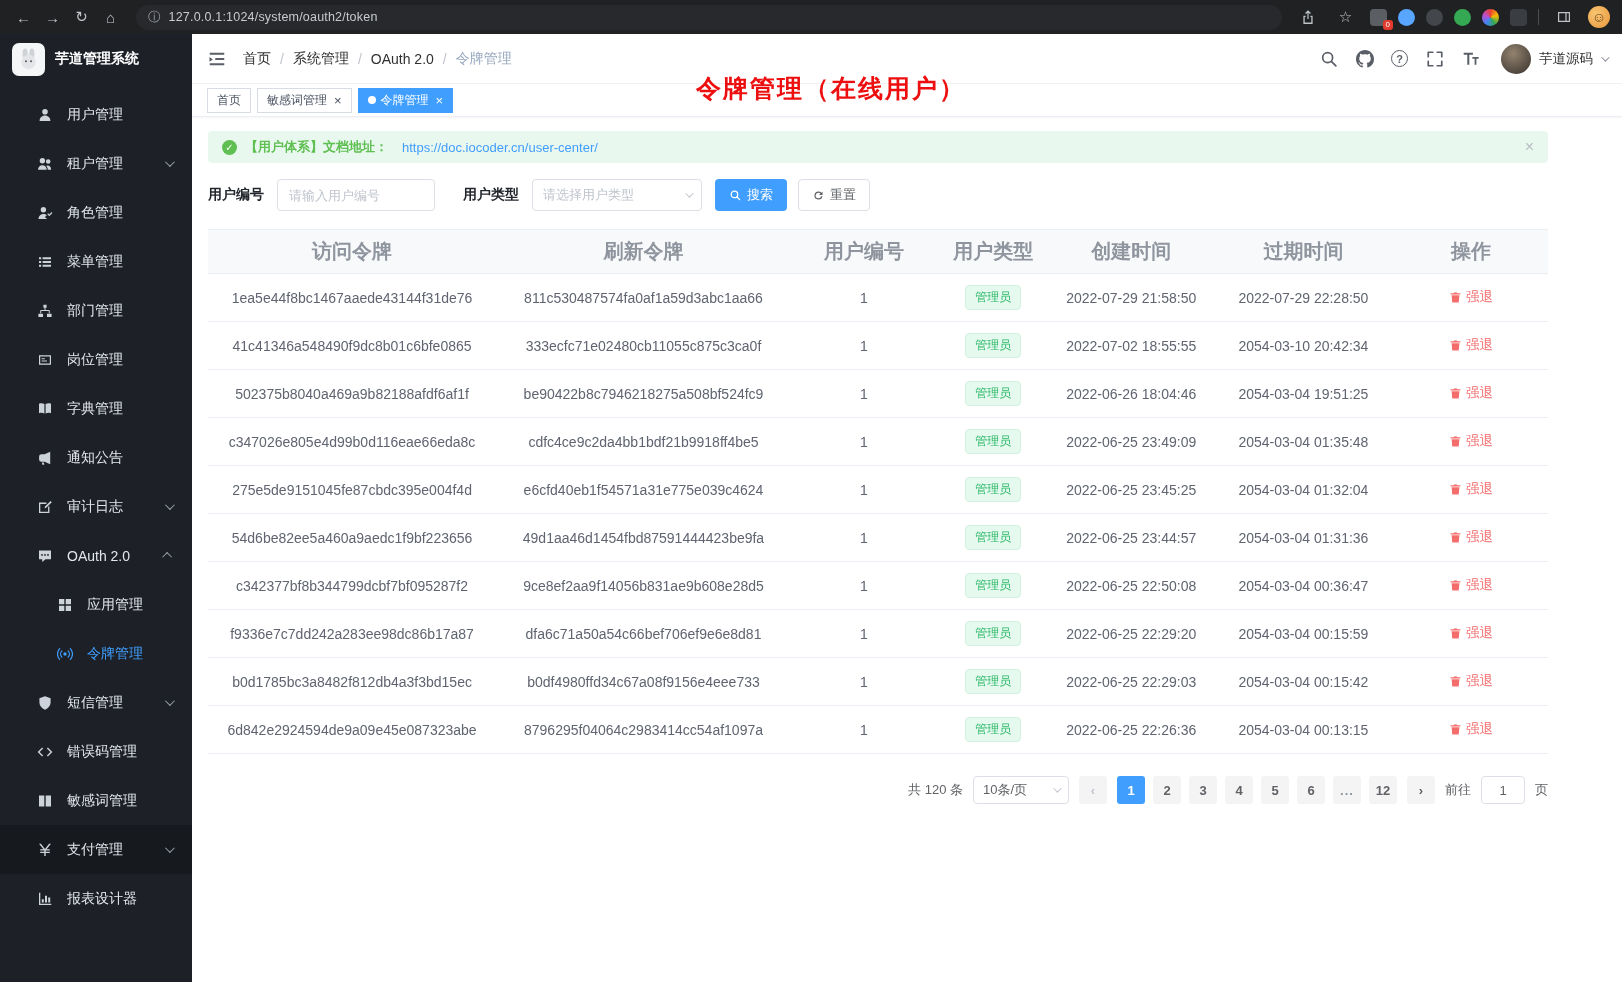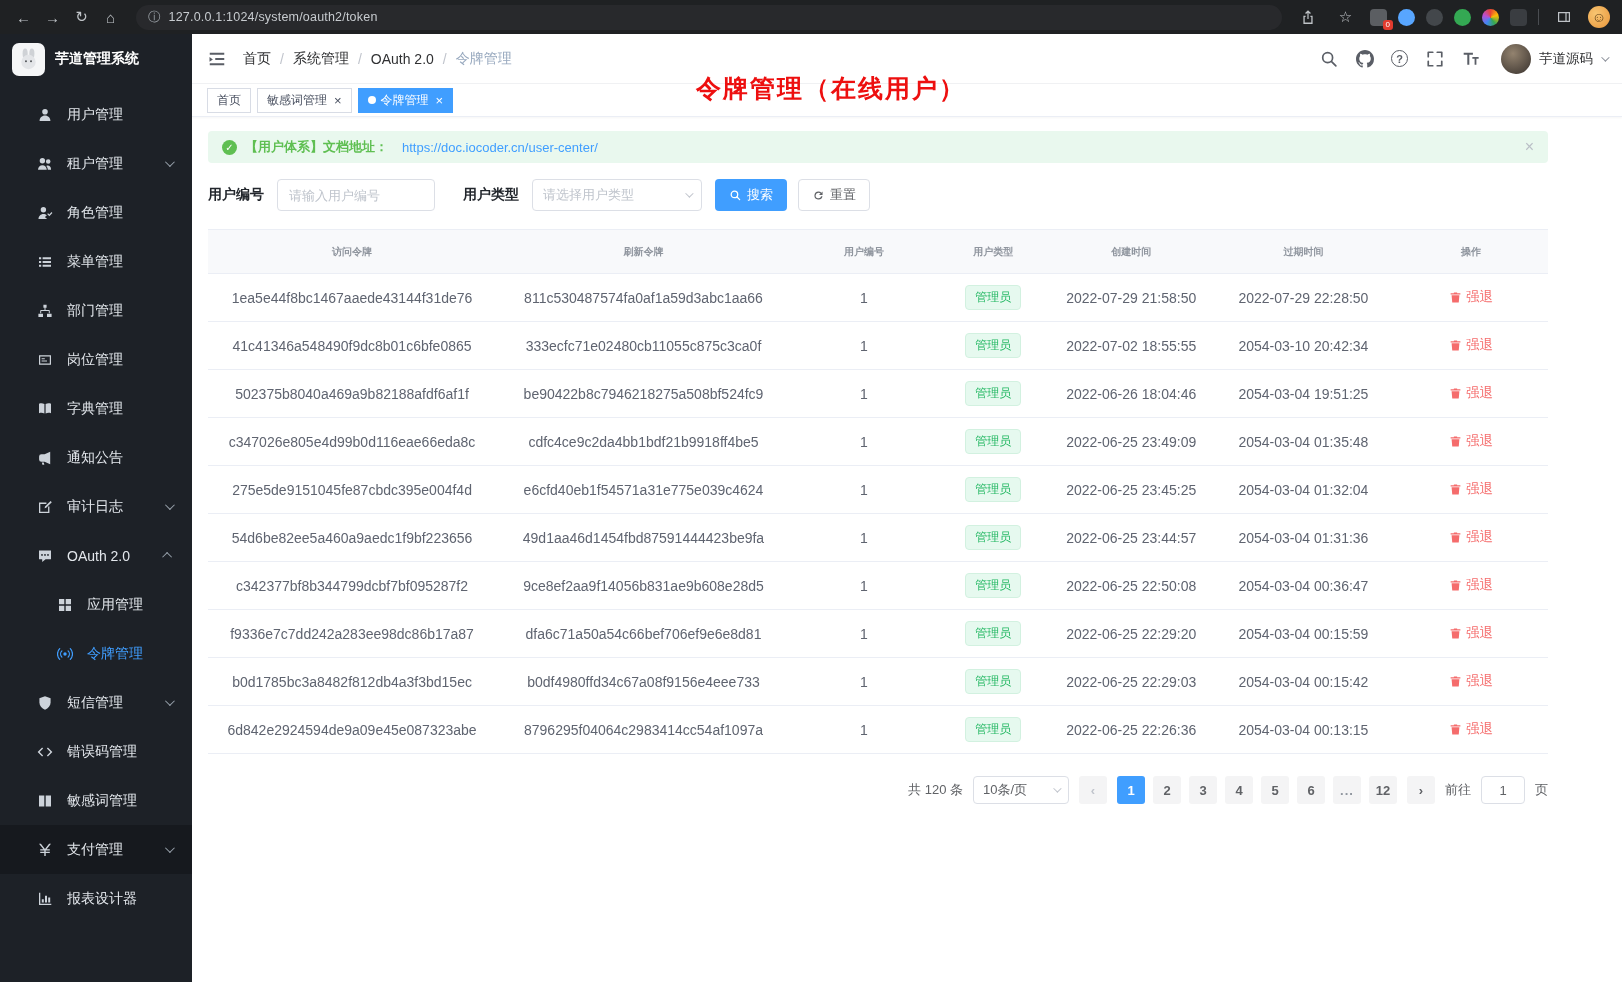--- a/index.html
+++ b/index.html
@@ -90,21 +90,21 @@
   .f-select{width:170px; height:32px; border:1px solid #dcdfe6; border-radius:4px; padding:0 10px; display:flex; align-items:center; justify-content:space-between; color:#bfc4cc; font-size:13px; cursor:pointer;}
   .select-caret{width:6px; height:6px; border-right:1.3px solid #c0c4cc; border-bottom:1.3px solid #c0c4cc; transform:rotate(45deg) translateY(-2px); flex:none;}
   .btn-primary{height:32px; padding:0 14px; background:var(--accent); border:none; border-radius:4px; color:#fff; font-size:13px; display:inline-flex; align-items:center; gap:5px; margin-left:13px; cursor:pointer; font-family:inherit;}
   .btn-primary svg{width:13px; height:13px;}
   .btn-plain{height:32px; padding:0 13px; background:#fff; border:1px solid #dcdfe6; border-radius:4px; color:#606266; font-size:13px; display:inline-flex; align-items:center; gap:5px; margin-left:11px; cursor:pointer; font-family:inherit;}
   .btn-plain svg{width:13px; height:13px; fill:currentColor;}
 
   .table{margin-top:18px; border-top:1px solid #ebeef5;}
   .thead,.trow{display:grid; grid-template-columns:21.5% 22% 10.9% 8.4% 12.2% 13.5% 11.5%; align-items:center;}
   .thead{background:#f8f9fb; height:44px; border-bottom:1px solid #ebeef5;}
-  .th{text-align:center; color:#8f959e; font-size:10px; font-weight:600;}
+  .th{text-align:center; color:#8f959e; font-size:20px; font-weight:600;}
   .trow{height:48px; border-bottom:1px solid #ebeef5;}
   .td{text-align:center; color:#5f6470; font-size:14px; white-space:nowrap; overflow:hidden;}
   .badge{display:inline-block; background:var(--tag-bg); color:var(--tag-text); font-size:12px; padding:3px 9px; border-radius:4px; border:1px solid #d2f1e0;}
   .danger-link{color:var(--danger); font-size:13.5px; display:inline-flex; align-items:center; gap:4px; cursor:pointer; text-decoration:none;}
   .trash{width:13px; height:13px; fill:currentColor; flex:none;}
 
   .pagination{margin-top:22px; display:flex; align-items:center; justify-content:flex-end; gap:10px; font-size:13px; color:#606266; padding-bottom:20px;}
   .pg-size{width:96px; height:28px; border:1px solid #dcdfe6; border-radius:4px; display:flex; align-items:center; justify-content:space-between; padding:0 9px; color:#606266; cursor:pointer;}
   .page-btn{min-width:28px; height:28px; border:none; border-radius:3px; background:#f4f4f5; color:#606266; font-size:13px; font-weight:600; cursor:pointer; padding:0 6px; font-family:inherit;}
   .page-btn.active{background:var(--accent); color:#fff;}

